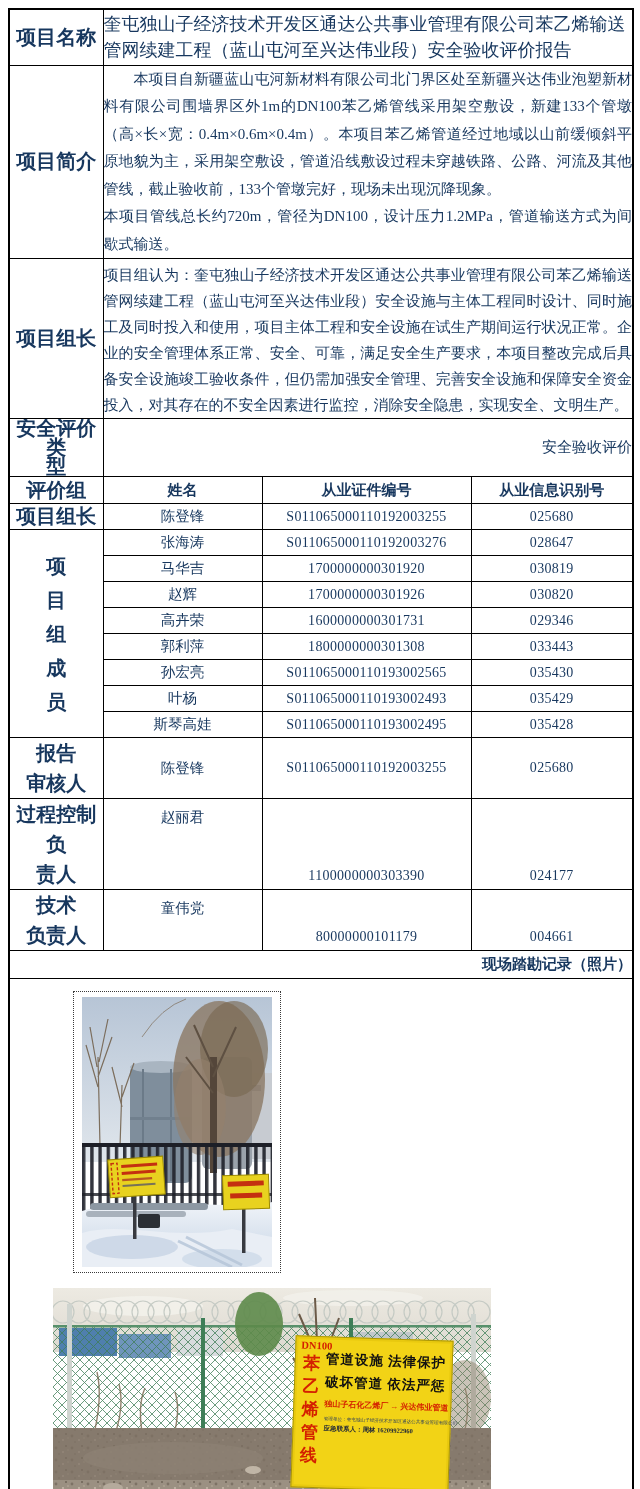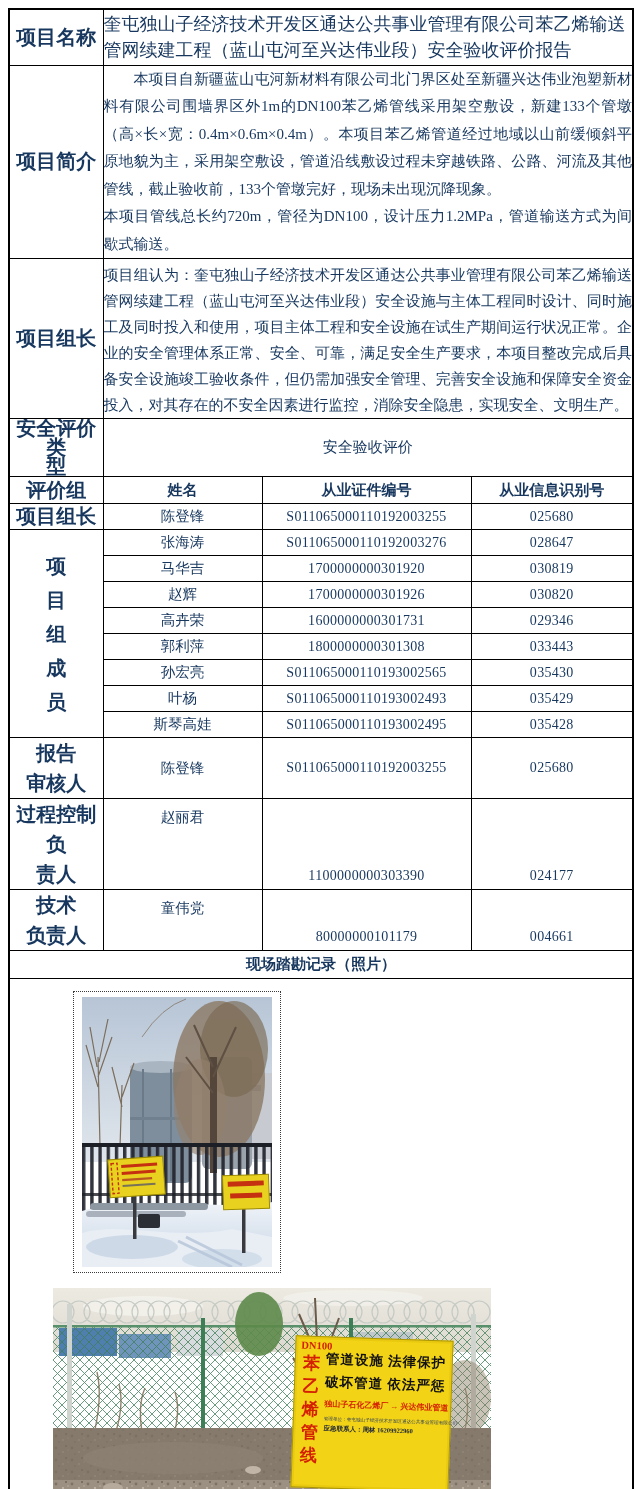--- a/index.html
+++ b/index.html
@@ -8,27 +8,27 @@
   table.report{border-collapse:collapse;table-layout:fixed;width:626px;border:2px solid #000;}
   table.report td,table.report th{border:1px solid #000;vertical-align:middle;padding:0;overflow:hidden;}
   .rowlabel{font-weight:bold;font-size:20px;text-align:center;white-space:pre-line;line-height:19px;color:#17375e;}
   .rowlabel.tall{line-height:34px;}
   .rowlabel.two{line-height:30px;}
   .titlecell{font-size:18px;text-align:left;line-height:26px;padding:2px 8px;}
   .bodycell{font-size:15px;text-align:justify;padding:2px 8px;}
   .bodycell .p1{text-indent:2em;line-height:27.5px;}
   .bodycell .p2{line-height:27.5px;}
   .bodycell.concl{line-height:26px;padding-top:3px;}
-  .centercell{font-size:15px;text-align:center;}
+  .centercell{font-size:15px;text-align:right;}
   .colhead{font-weight:bold;font-size:15px;text-align:center;color:#17375e;}
   .namecell{font-size:14.5px;text-align:center;}
   .numcell{font-size:14px;text-align:center;letter-spacing:0.3px;}
   .vbottom{vertical-align:bottom !important;padding-bottom:5px !important;text-align:center;}
   .vtopname{vertical-align:top !important;padding-top:9px !important;}
-  .photoshead{font-weight:bold;font-size:15px;text-align:center;}
+  .photoshead{font-weight:bold;font-size:15px;text-align:right;}
   .photocell{vertical-align:top !important;}
   .photo1wrap{margin:12px 0 0 63px;border:1px dotted #3a3a3a;background:#fff;padding:5px 8px;width:190px;}
   .photo1{width:190px;height:270px;display:block;}
   .photo2wrap{position:relative;width:438px;height:326px;margin:15px 0 0 43px;}
   .photo2{width:438px;height:326px;display:block;}
   
   .sign{position:absolute;left:240px;top:50px;width:156px;height:150px;background:#f2d316;
         border:1px solid #a89408;box-shadow:inset 0 0 0 2px #e8c90f;transform:rotate(2deg);}
   .sign .dn{position:absolute;top:3px;left:5px;color:#d42000;font-weight:bold;font-size:10.5px;}
   .sign .vert{position:absolute;top:15px;left:5px;color:#d42000;font-weight:bold;font-size:17px;

